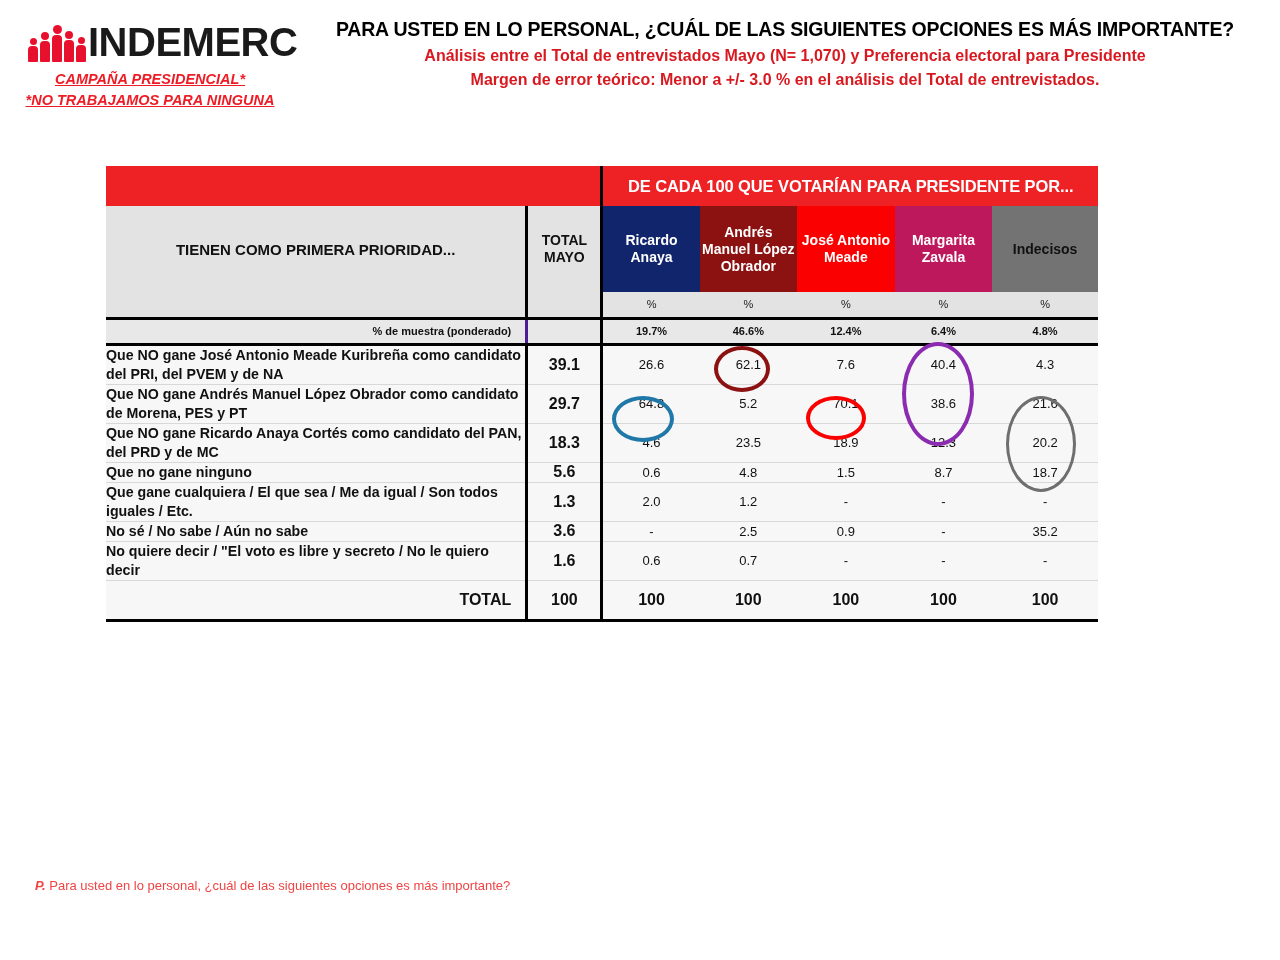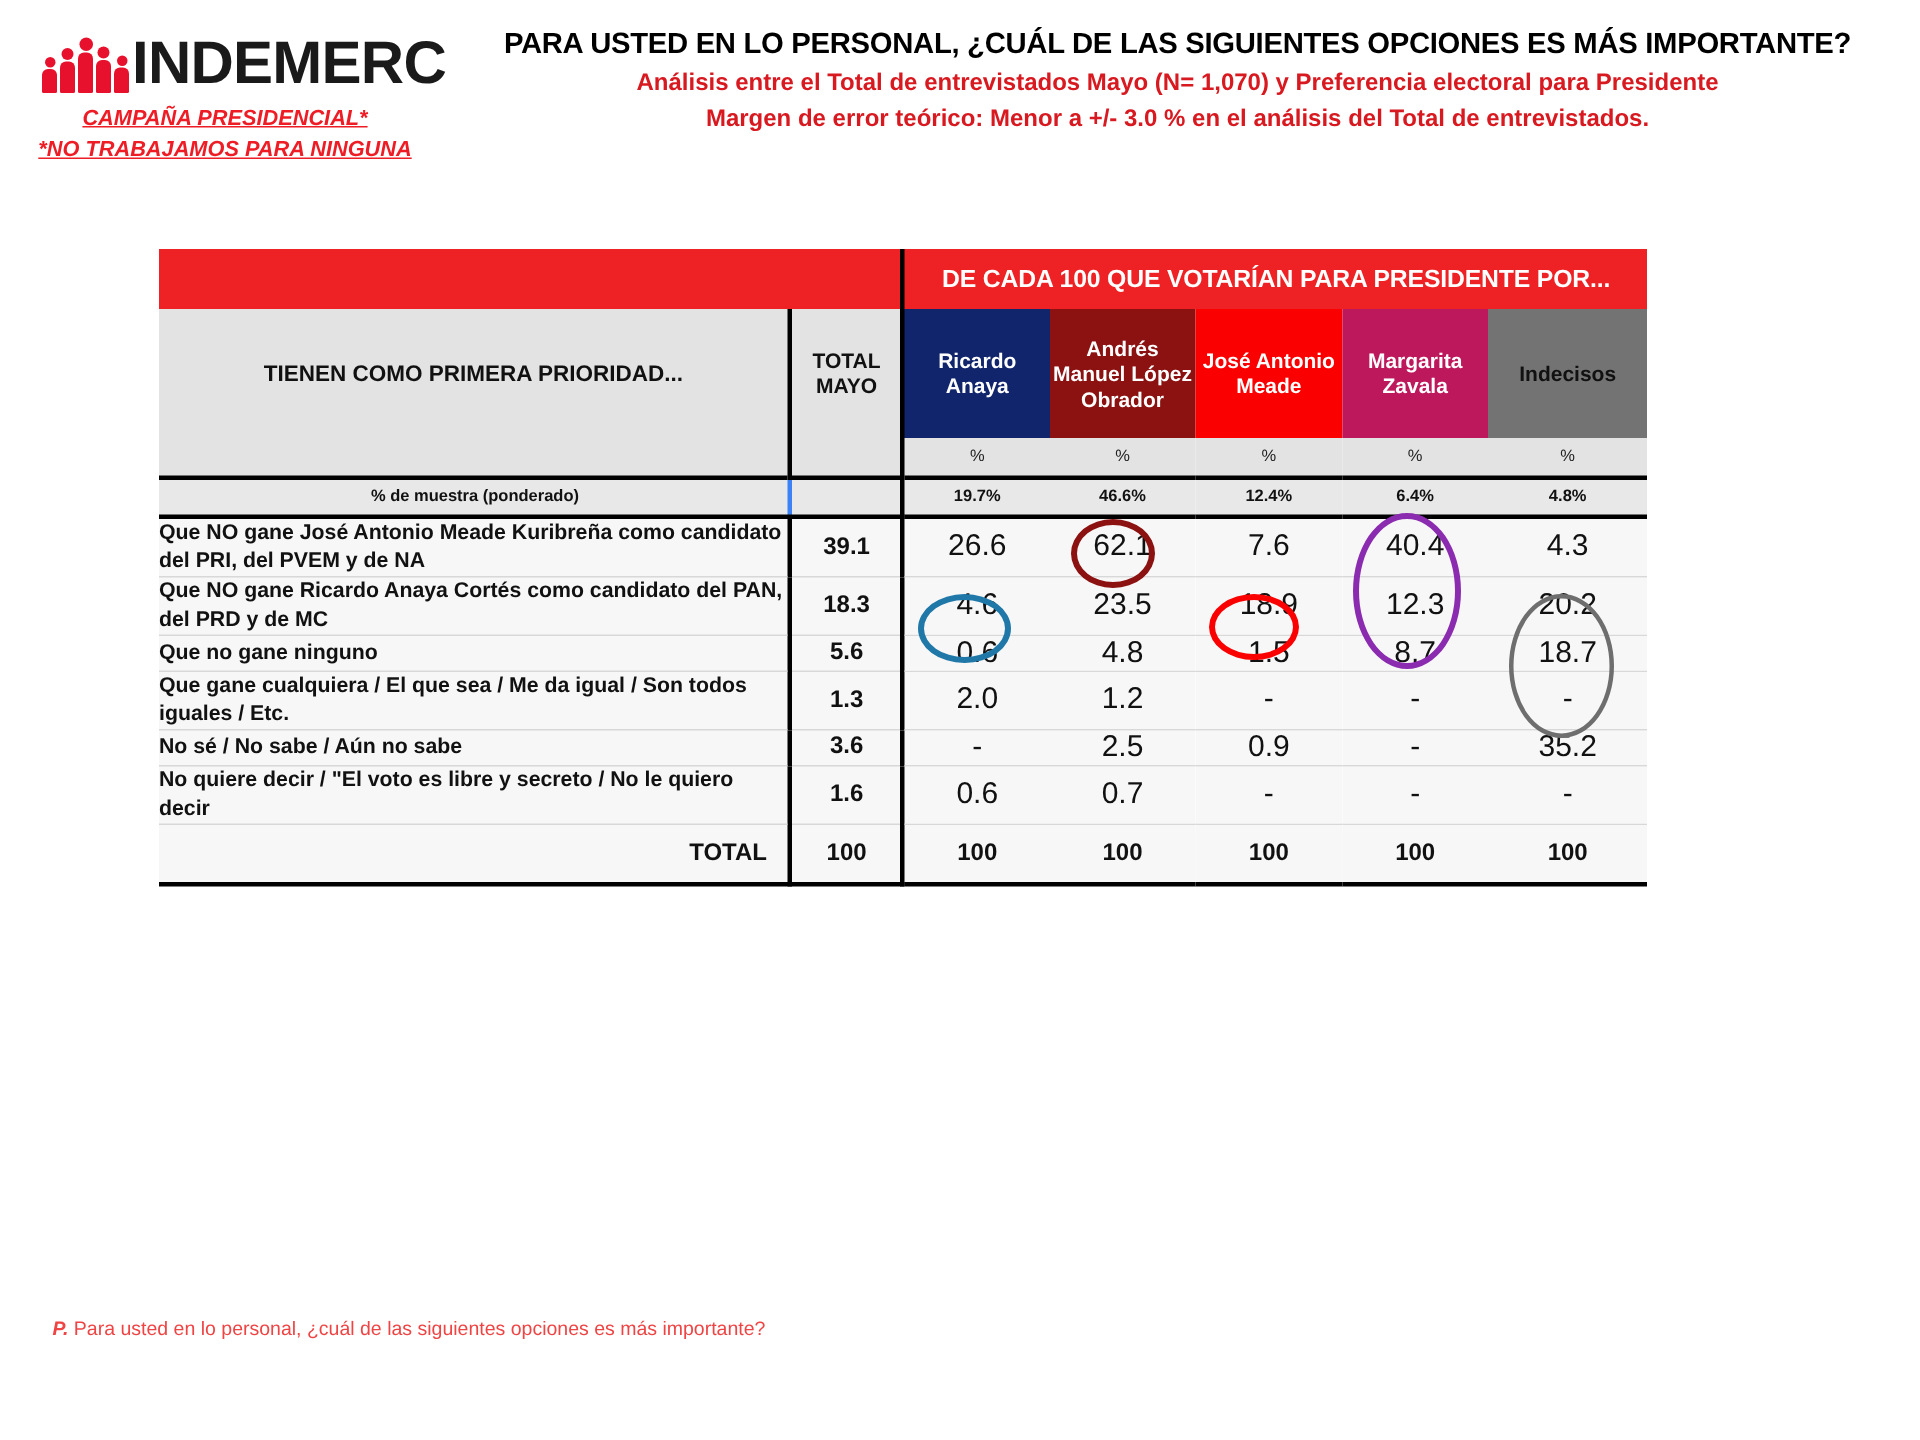--- a/index.html
+++ b/index.html
@@ -78,34 +78,34 @@
   .pct-row td { height: 26px; background: #e3e3e3; font-size: 11px; color: #222; text-align: center; }
   .pct-row td.sep-right { border-right: 3px solid #000; }
   .pct-row td.blank-l { border-right: 3px solid #000; }
 
   
   .muestra-row td {
     height: 26px; background: #e8e8e8; font-size: 11px; color: #111;
     text-align: center; font-weight: bold;
     border-top: 3px solid #000; border-bottom: 3px solid #000;
   }
-  .muestra-row td.mlabel { padding-right: 14px; border-right: 3px solid #3b82f6; padding-left: 16px; }
+  .muestra-row td.mlabel { text-align: right; padding-right: 14px; border-right: 3px solid #4c1d95; padding-left: 16px; }
   .muestra-row td.sep-right { border-right: 3px solid #000; }
 
   
   tr.drow td { background: #f7f7f7; border-bottom: 1px solid #d8d8d8; }
   td.dlabel {
     font-size: 14.2px; font-weight: bold; color: #111; line-height: 19px;
     padding: 6px 4px 6px 8px; text-align: left; border-right: 3px solid #000;
   }
   td.dtotal {
     font-size: 16px; font-weight: bold; color: #111; text-align: center;
     border-right: 3px solid #000;
   }
-  td.dval { font-size: 20px; color: #111; text-align: center; position: relative; }
+  td.dval { font-size: 13px; color: #111; text-align: center; position: relative; }
 
   
   tr.totrow td {
     background: #f7f7f7; height: 40px; font-size: 16px; font-weight: bold;
     color: #111; text-align: center; border-top: 1px solid #d8d8d8;
     border-bottom: 3px solid #000;
   }
   tr.totrow td.tlabel { text-align: right; padding-right: 14px; border-right: 3px solid #000; }
   tr.totrow td.sep-right { border-right: 3px solid #000; }
 
@@ -216,20 +216,29 @@
         <tr class="drow">
           <td class="dlabel">Que NO gane José Antonio Meade Kuribreña como candidato del PRI, del PVEM y de NA</td>
           <td class="dtotal">39.1</td>
           <td class="dval">26.6</td>
           <td class="dval">62.1</td>
           <td class="dval">7.6</td>
           <td class="dval">40.4</td>
           <td class="dval">4.3</td>
         </tr>
         <tr class="drow">
+          <td class="dlabel">Que NO gane Andrés Manuel López Obrador como candidato de Morena, PES y PT</td>
+          <td class="dtotal">29.7</td>
+          <td class="dval">64.8</td>
+          <td class="dval">5.2</td>
+          <td class="dval">70.1</td>
+          <td class="dval">38.6</td>
+          <td class="dval">21.6</td>
+        </tr>
+        <tr class="drow">
           <td class="dlabel">Que NO gane Ricardo Anaya Cortés como candidato del PAN, del PRD y de MC</td>
           <td class="dtotal">18.3</td>
           <td class="dval">4.6</td>
           <td class="dval">23.5</td>
           <td class="dval">18.9</td>
           <td class="dval">12.3</td>
           <td class="dval">20.2</td>
         </tr>
         <tr class="drow">
           <td class="dlabel">Que no gane ninguno</td>

